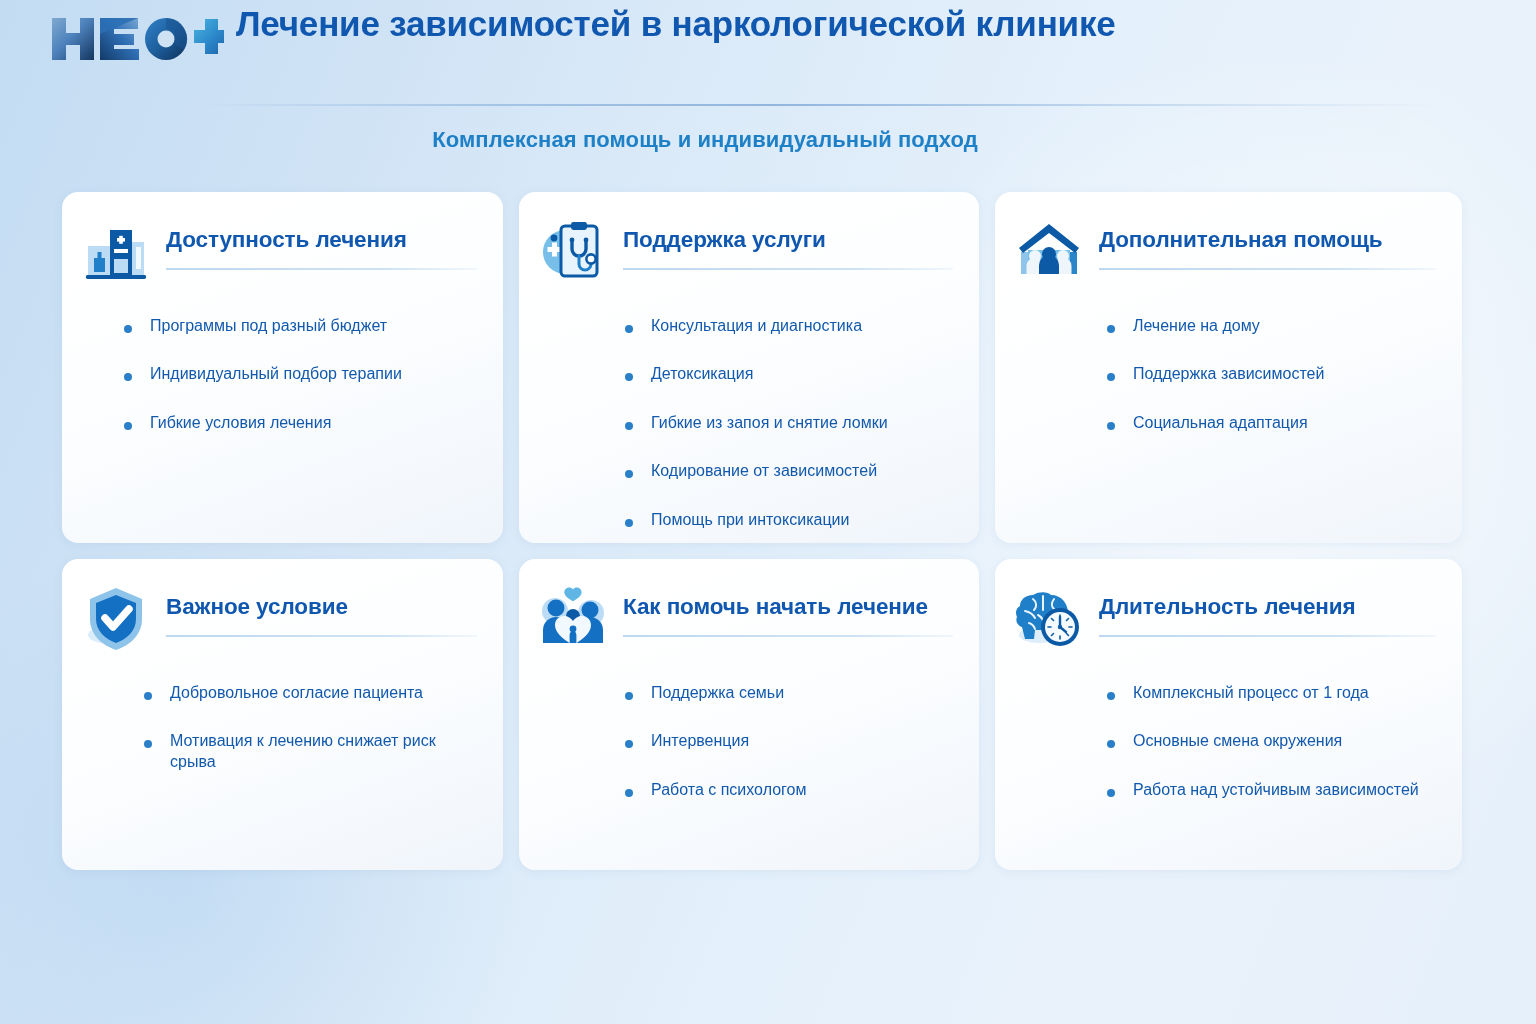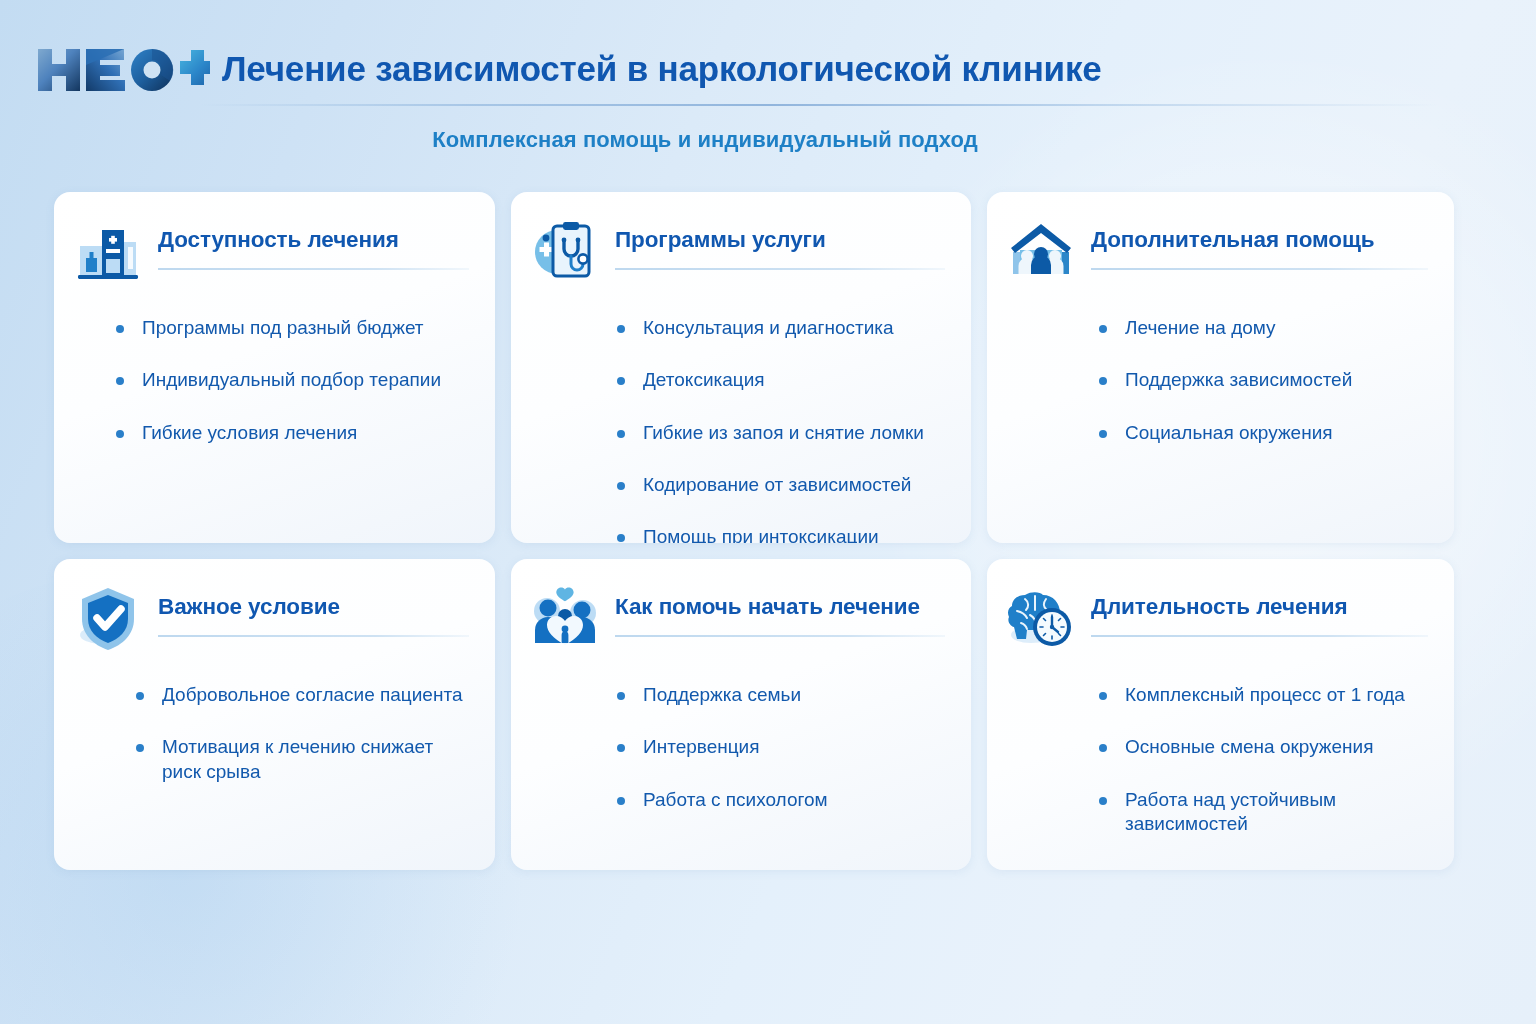--- a/index.html
+++ b/index.html
@@ -36,26 +36,25 @@
   }
   .bg-glow-b {
     width: 760px; height: 620px;
     left: -200px; bottom: -160px;
     background: radial-gradient(circle at 50% 50%, rgba(168,205,238,0.38) 0%, rgba(168,205,238,0) 70%);
   }
 
   
   .header {
     position: absolute;
-    left: 0; top: 12px;
+    left: 0; top: 6px;
     width: 1536px;
     height: 112px;
     display: flex;
-    align-items: center;
-    padding-left: 34px;
+    padding-left: 48px;
   }
 
   .logo {
     width: 176px;
     height: 60px;
     flex: 0 0 auto;
     margin-right: 12px;
     margin-top: 2px;
   }
 
@@ -89,21 +88,21 @@
     text-align: center;
     font-size: 22px;
     font-weight: bold;
     color: #1e80c6;
     letter-spacing: 0.1px;
   }
 
   
   .grid {
     position: absolute;
-    left: 54px;
+    left: 62px;
     top: 192px;
     width: 1412px;
     display: grid;
     grid-template-columns: 441px 460px 467px;
     grid-template-rows: 351px 311px;
     column-gap: 19px;
     row-gap: 22px;
     gap: 16px;
   }
 
@@ -155,21 +154,21 @@
   }
 
   .bullets {
     list-style: none;
     margin-top: 20px;
     margin-left: 40px;
   }
 
   .bullets li {
     position: relative;
-    font-size: 19px;
+    font-size: 16px;
     color: #1259ad;
     line-height: 1.28;
     padding-left: 26px;
     margin-bottom: 22px;
     margin-top: 28px;
   }
   .bullets li:last-child { margin-bottom: 0; }
 
   .bullets li::before {
     content: "";
@@ -287,21 +286,21 @@
           <rect x="24" y="10" width="36" height="50" rx="4" fill="#e8f4fd" stroke="#0c5aa6" stroke-width="3"></rect>
           <rect x="34" y="6" width="16" height="8" rx="2.4" fill="#0c5aa6"></rect>
           <path d="M35 24 v9 a7 7 0 0 0 14 0 v-9" fill="none" stroke="#0c5aa6" stroke-width="3.4" stroke-linecap="round"></path>
           <path d="M42 40 v8 a6 6 0 0 0 12 0 v-3" fill="none" stroke="#1f7fc9" stroke-width="3" stroke-linecap="round"></path>
           <circle cx="54" cy="43" r="4.6" fill="#ffffff" stroke="#0c5aa6" stroke-width="2.6"></circle>
           <circle cx="35" cy="24" r="2.4" fill="#0c5aa6"></circle>
           <circle cx="49" cy="24" r="2.4" fill="#0c5aa6"></circle>
         </svg>
       </div>
       <div class="card-title-wrap">
-        <div class="card-title">Программы услуги</div>
+        <div class="card-title">Поддержка услуги</div>
         <div class="card-rule"></div>
       </div>
     </div>
     <ul class="bullets">
       <li>Консультация и диагностика</li>
       <li>Детоксикация</li>
       <li>Гибкие из запоя и снятие ломки</li>
       <li>Кодирование от зависимостей</li>
       <li>Помощь при интоксикации</li>
     </ul>
@@ -326,21 +325,21 @@
         </svg>
       </div>
       <div class="card-title-wrap">
         <div class="card-title">Дополнительная помощь</div>
         <div class="card-rule"></div>
       </div>
     </div>
     <ul class="bullets">
       <li>Лечение на дому</li>
       <li>Поддержка зависимостей</li>
-      <li>Социальная окружения</li>
+      <li>Социальная адаптация</li>
     </ul>
   </div>
 
   <div class="card" data-card="3">
     <div class="card-head">
       <div class="card-icon">
         <svg viewBox="0 0 72 72" aria-hidden="true">
           <ellipse cx="30" cy="52" rx="22" ry="9" fill="#cfe6f8" opacity="0.75"></ellipse>
           <path d="M36 5 L62 16 v20 c0 15 -11 26 -26 31 c-15 -5 -26 -16 -26 -31 v-20 z" fill="#8fc4ea"></path>
           <path d="M36 12 L56 20 v16 c0 12 -9 20 -20 24 c-11 -4 -20 -12 -20 -24 v-16 z" fill="#1470c2"></path>

